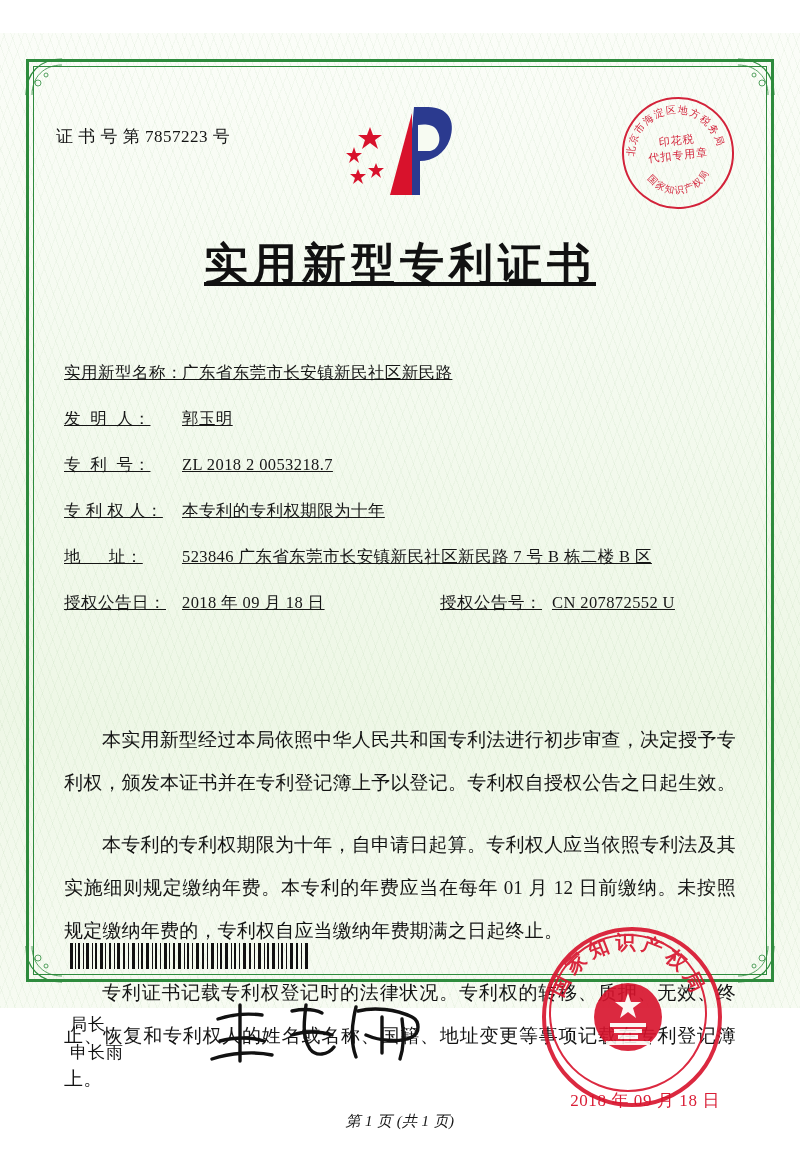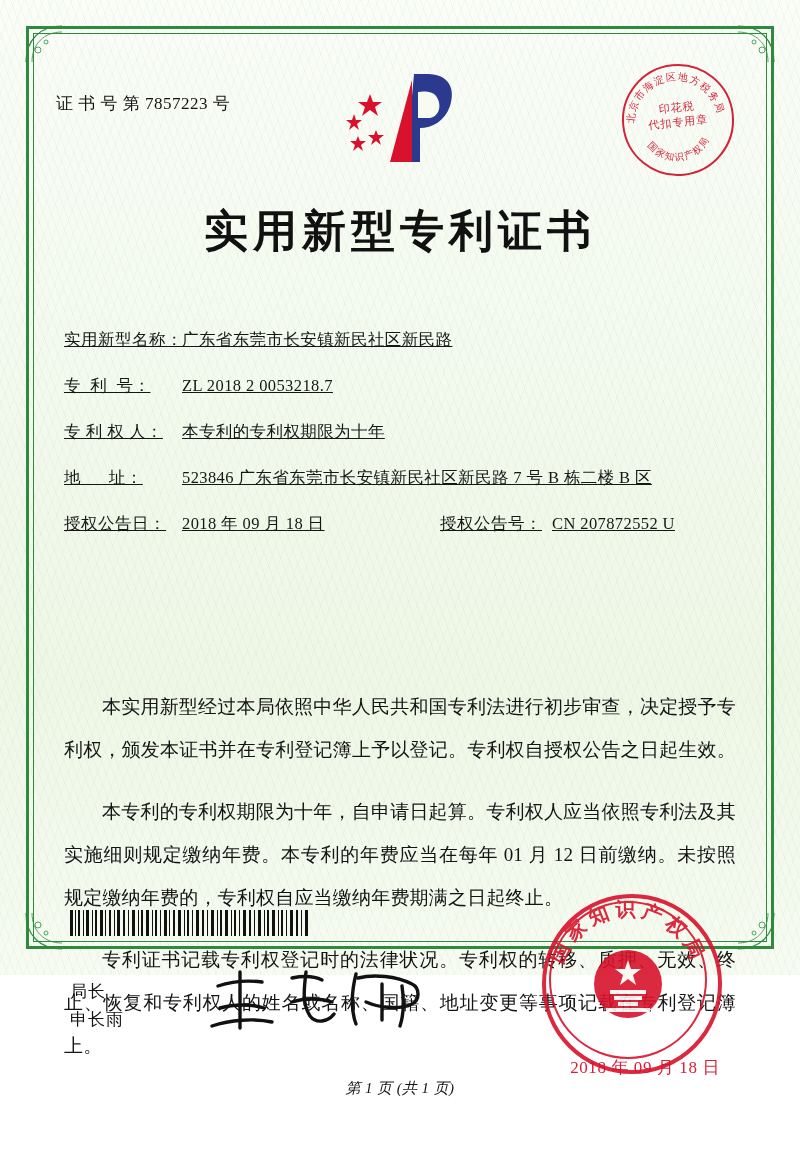--- a/index.html
+++ b/index.html
@@ -15,20 +15,21 @@
     overflow: hidden;
   }
 
   .page {
     position: relative;
     width: 800px;
     height: 975px;
     background:
       linear-gradient(180deg, #fbfdf8 0%, #f4faef 35%, #eef7e6 70%, #f7fbf2 100%);
     box-sizing: border-box;
+    margin-top: 33px;
   }
 
   
   .page::before {
     content: "";
     position: absolute;
     inset: 0;
     background-image:
       repeating-linear-gradient(70deg, rgba(110,170,100,0.065) 0px, rgba(110,170,100,0.065) 1px, transparent 1px, transparent 7px),
       repeating-linear-gradient(-70deg, rgba(110,170,100,0.05) 0px, rgba(110,170,100,0.05) 1px, transparent 1px, transparent 9px);
@@ -123,20 +124,21 @@
     position: absolute;
     left: 0;
     top: 146px;
     width: 688px;
     text-align: center;
     font-size: 44px;
     font-weight: bold;
     letter-spacing: 5px;
     color: #111;
     font-family: "Liberation Serif", "DejaVu Serif", serif;
+    text-decoration: underline;
   }
 
   
   .fields {
     position: absolute;
     left: 8px;
     top: 272px;
     width: 672px;
   }
   .field-row {
@@ -336,20 +338,24 @@
 
     <div class="title">实用新型专利证书</div>
 
     <div class="fields">
 
       <div class="field-row">
         <div class="field-label">实用新型名称：</div>
         <div class="field-value">广东省东莞市长安镇新民社区新民路</div>
       </div>
 
+      <div class="field-row">
+        <div class="field-label">发  明  人：</div>
+        <div class="field-value">郭玉明</div>
+      </div>
 
       <div class="field-row">
         <div class="field-label">专  利  号：</div>
         <div class="field-value">ZL 2018 2 0053218.7</div>
       </div>
 
 
       <div class="field-row">
         <div class="field-label">专 利 权 人：</div>
         <div class="field-value">本专利的专利权期限为十年</div>

